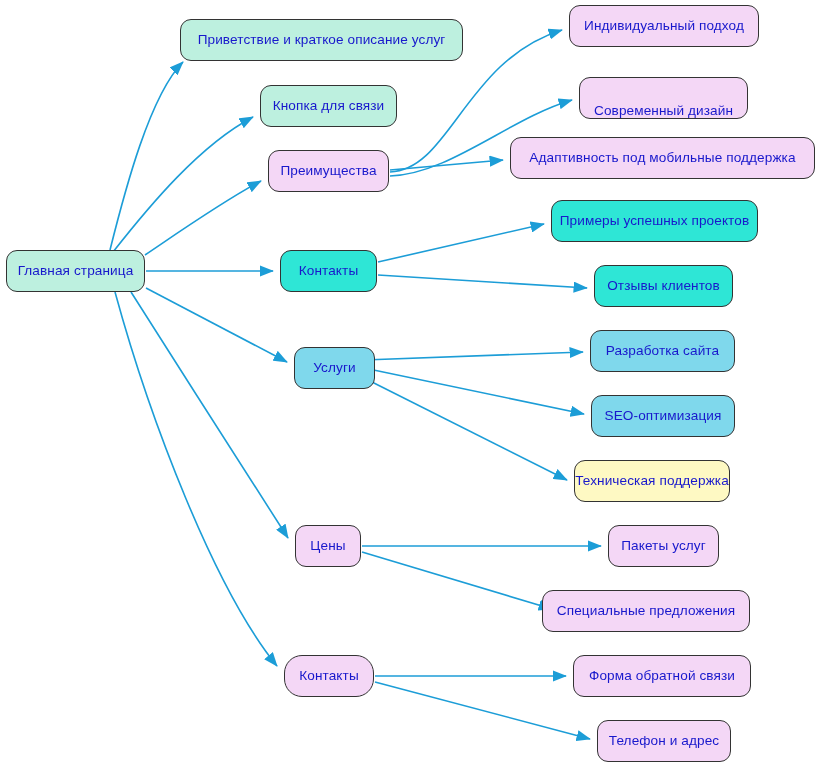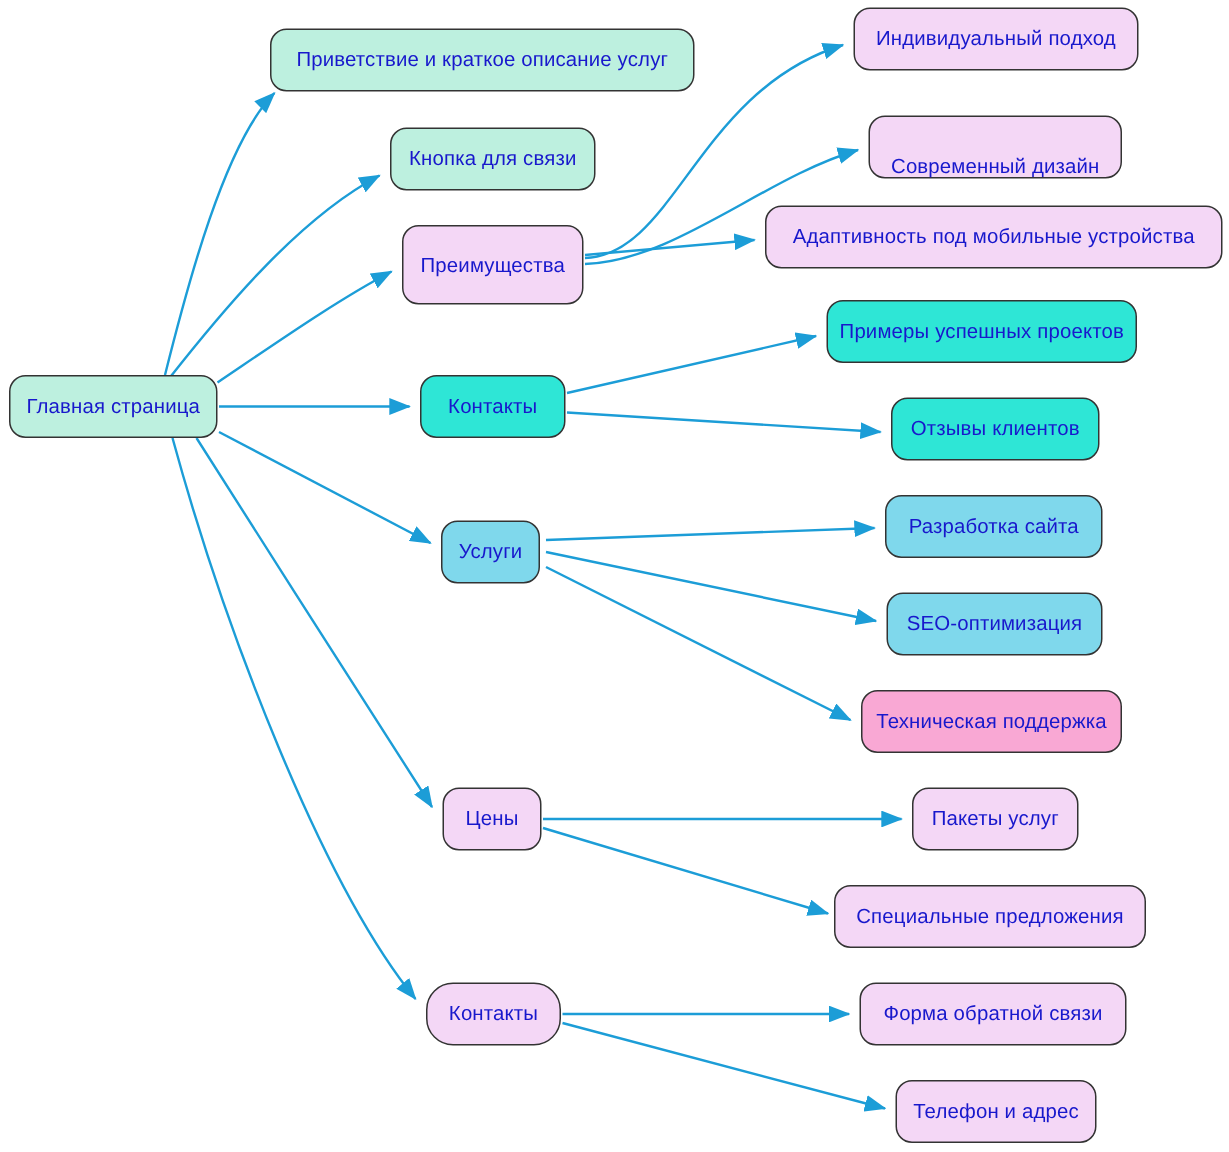--- a/index.html
+++ b/index.html
@@ -78,60 +78,60 @@
   <div id="nodes-group">
       <div class="node" style="left: 6px; top: 250px; width: 139px; height: 42px; background: rgb(189, 240, 223); border-color: rgb(51, 51, 51);">
         <span class="node-label">Главная страница</span>
       </div>
       <div class="node" style="left: 180px; top: 19px; width: 283px; height: 42px; background: rgb(189, 240, 223); border-color: rgb(51, 51, 51);">
         <span class="node-label">Приветствие и краткое описание услуг</span>
       </div>
       <div class="node" style="left: 260px; top: 85px; width: 137px; height: 42px; background: rgb(189, 240, 223); border-color: rgb(51, 51, 51);">
         <span class="node-label">Кнопка для связи</span>
       </div>
-      <div class="node" style="left: 268px; top: 150px; width: 121px; height: 53px; background: rgb(244, 215, 246); border-color: rgb(51, 51, 51);">
+      <div class="node" style="left: 268px; top: 150px; width: 121px; height: 42px; background: rgb(244, 215, 246); border-color: rgb(51, 51, 51);">
         <span class="node-label">Преимущества</span>
       </div>
       <div class="node" style="left: 569px; top: 5px; width: 190px; height: 42px; background: rgb(244, 215, 246); border-color: rgb(51, 51, 51);">
         <span class="node-label">Индивидуальный подход</span>
       </div>
       <div class="node" style="left: 579px; top: 77px; width: 169px; height: 42px; background: rgb(244, 215, 246); border-color: rgb(51, 51, 51); align-items: flex-end;">
         <span class="node-label">Современный дизайн</span>
       </div>
       <div class="node" style="left: 510px; top: 137px; width: 305px; height: 42px; background: rgb(244, 215, 246); border-color: rgb(51, 51, 51);">
-        <span class="node-label">Адаптивность под мобильные устройства</span>
+        <span class="node-label">Адаптивность под мобильные поддержка</span>
       </div>
       <div class="node" style="left: 280px; top: 250px; width: 97px; height: 42px; background: rgb(46, 230, 214); border-color: rgb(51, 51, 51);">
         <span class="node-label">Контакты</span>
       </div>
       <div class="node" style="left: 551px; top: 200px; width: 207px; height: 42px; background: rgb(46, 230, 214); border-color: rgb(51, 51, 51);">
         <span class="node-label">Примеры успешных проектов</span>
       </div>
       <div class="node" style="left: 594px; top: 265px; width: 139px; height: 42px; background: rgb(46, 230, 214); border-color: rgb(51, 51, 51);">
         <span class="node-label">Отзывы клиентов</span>
       </div>
-      <div class="node" style="left: 294px; top: 347px; width: 66px; height: 42px; background: rgb(127, 216, 236); border-color: rgb(51, 51, 51);">
+      <div class="node" style="left: 294px; top: 347px; width: 81px; height: 42px; background: rgb(127, 216, 236); border-color: rgb(51, 51, 51);">
         <span class="node-label">Услуги</span>
       </div>
       <div class="node" style="left: 590px; top: 330px; width: 145px; height: 42px; background: rgb(127, 216, 236); border-color: rgb(51, 51, 51);">
         <span class="node-label">Разработка сайта</span>
       </div>
       <div class="node" style="left: 591px; top: 395px; width: 144px; height: 42px; background: rgb(127, 216, 236); border-color: rgb(51, 51, 51);">
         <span class="node-label">SEO-оптимизация</span>
       </div>
-      <div class="node" style="left: 574px; top: 460px; width: 174px; height: 42px; background: #f9a8d4; border-color: rgb(51, 51, 51);">
+      <div class="node" style="left: 574px; top: 460px; width: 156px; height: 42px; background: #fef9c3; border-color: rgb(51, 51, 51);">
         <span class="node-label">Техническая поддержка</span>
       </div>
       <div class="node" style="left: 295px; top: 525px; width: 66px; height: 42px; background: rgb(244, 215, 246); border-color: rgb(51, 51, 51);">
         <span class="node-label">Цены</span>
       </div>
       <div class="node" style="left: 608px; top: 525px; width: 111px; height: 42px; background: rgb(244, 215, 246); border-color: rgb(51, 51, 51);">
         <span class="node-label">Пакеты услуг</span>
       </div>
-      <div class="node" style="left: 556px; top: 590px; width: 208px; height: 42px; background: rgb(244, 215, 246); border-color: rgb(51, 51, 51);">
+      <div class="node" style="left: 542px; top: 590px; width: 208px; height: 42px; background: rgb(244, 215, 246); border-color: rgb(51, 51, 51);">
         <span class="node-label">Специальные предложения</span>
       </div>
       <div class="node" style="left: 284px; top: 655px; width: 90px; height: 42px; background: rgb(244, 215, 246); border-color: rgb(51, 51, 51); border-radius: 18px;">
         <span class="node-label">Контакты</span>
       </div>
       <div class="node" style="left: 573px; top: 655px; width: 178px; height: 42px; background: rgb(244, 215, 246); border-color: rgb(51, 51, 51);">
         <span class="node-label">Форма обратной связи</span>
       </div>
       <div class="node" style="left: 597px; top: 720px; width: 134px; height: 42px; background: rgb(244, 215, 246); border-color: rgb(51, 51, 51);">
         <span class="node-label">Телефон и адрес</span>

